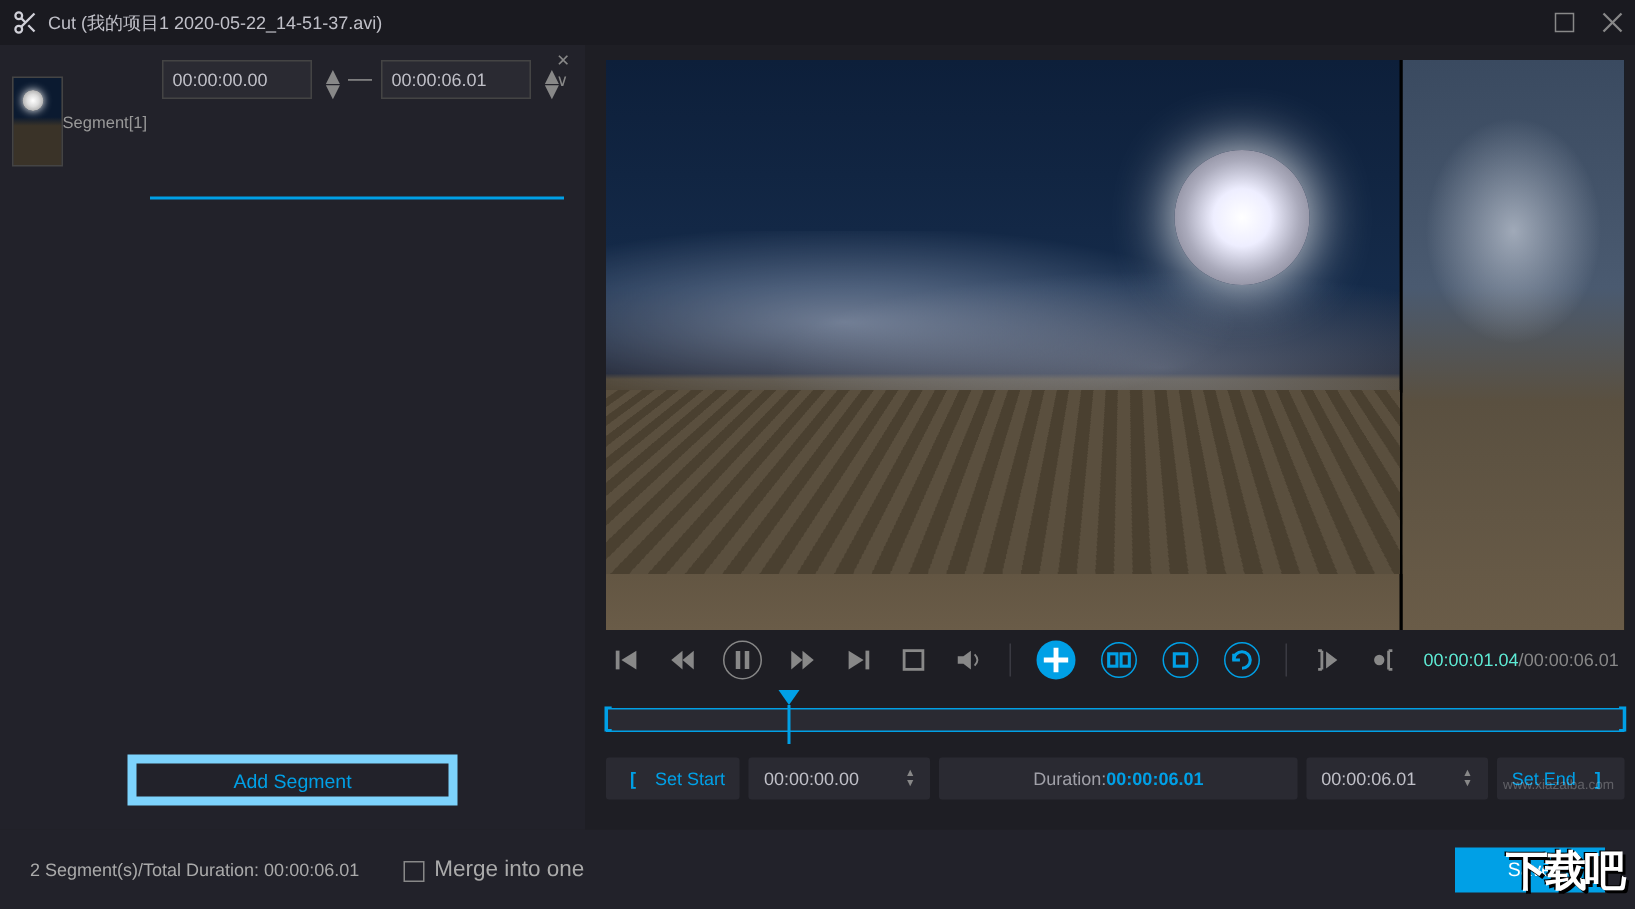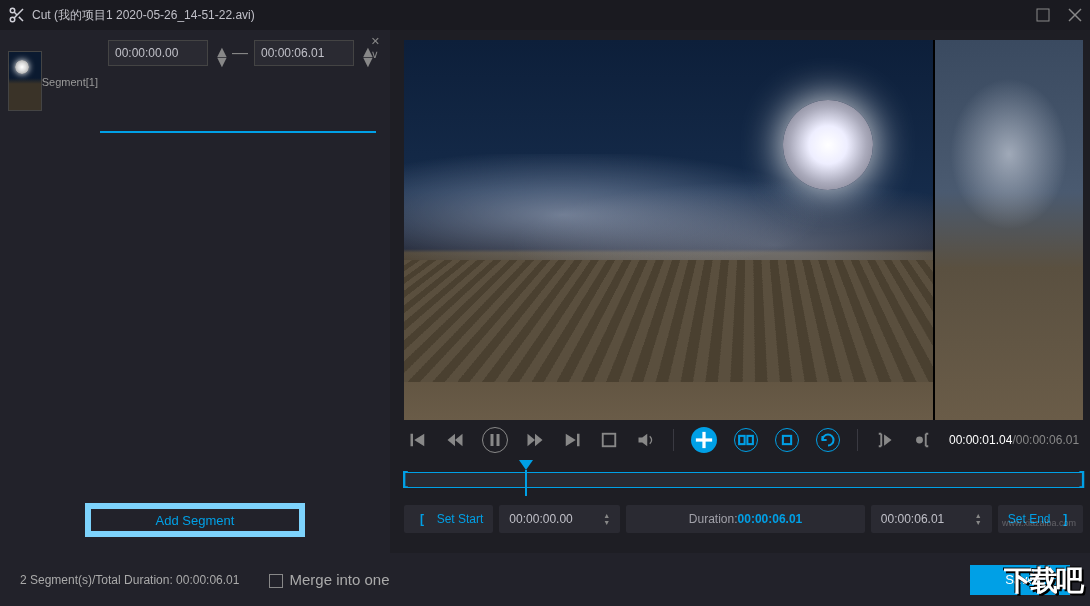--- a/index.html
+++ b/index.html
@@ -53,21 +53,21 @@
 .watermark { position: absolute; right: 14px; bottom: 78px; font-size: 9px; color: rgba(255,255,255,0.25); }
 
 
 .player-ctrl { display: flex; align-items: center; height: 40px; gap: 17px; padding: 0 4px; }
 .pctrl-btn { width: 20px; height: 20px; color: #888; cursor: pointer; display:flex; align-items:center; justify-content:center; }
 .pctrl-btn.accent { width: 26px; height: 26px; border-radius: 50%; background: #00a0e6; color: #fff; }
 .pctrl-btn.ring { border: 1px solid #00a0e6; border-radius: 50%; width: 24px; height: 24px; color: #00a0e6; }
 .pctrl-btn.circled { border: 1px solid #888; border-radius: 50%; width: 26px; height: 26px; }
 .vdiv { width: 1px; height: 22px; background: #3a3a42; }
 .time-readout { margin-left: auto; font-size: 12px; }
-.time-readout .cur { color: #ffffff; }
+.time-readout .cur { color: #5eead4; }
 .time-readout .tot { color: #888; }
 
 
 .timeline-wrap { height: 32px; position: relative; margin: 2px 0 10px 0; }
 .timeline-track { position: absolute; left: 0; right: 0; top: 10px; height: 16px; background: #2a2a32; border: 1px solid #00a0e6; }
 .bracket { position: absolute; top: 6px; color: #00a0e6; font-size: 18px; font-weight: bold; cursor: ew-resize; }
 .bracket.left { left: -2px; }
 .bracket.right { right: -2px; }
 .playhead { position: absolute; top: -2px; left: 17%; width: 0; height: 0; border-left: 7px solid transparent; border-right: 7px solid transparent; border-top: 10px solid #00a0e6; cursor: pointer; }
 .playhead::after { content:""; position:absolute; left:-1px; top:0; width:2px; height:26px; background:#00a0e6; }
@@ -99,21 +99,21 @@
 <div class="titlebar">
   <span class="app-icon">
     <svg viewBox="0 0 24 24" fill="none" stroke="currentColor" stroke-width="2">
         <circle cx="6" cy="6" r="3"></circle>
         <circle cx="6" cy="18" r="3"></circle>
         <line x1="20" y1="4" x2="8.12" y2="15.88"></line>
         <line x1="14.47" y1="14.48" x2="20" y2="20"></line>
         <line x1="8.12" y1="8.12" x2="12" y2="12"></line>
       </svg>
   </span>
-  <span class="title-text">Cut (我的项目1 2020-05-26_14-51-22.avi)</span>
+  <span class="title-text">Cut (我的项目1 2020-05-22_14-51-37.avi)</span>
   <div class="win-btns">
     <span class="win-btn"><svg viewBox="0 0 14 14" fill="none" stroke="currentColor" stroke-width="1">
           <rect x="1" y="1" width="12" height="12"></rect>
         </svg></span>
     <span class="win-btn"><svg viewBox="0 0 14 14" stroke="currentColor" stroke-width="1.5">
           <line x1="1" y1="1" x2="13" y2="13"></line>
           <line x1="13" y1="1" x2="1" y2="13"></line>
         </svg></span>
   </div>
 </div>

